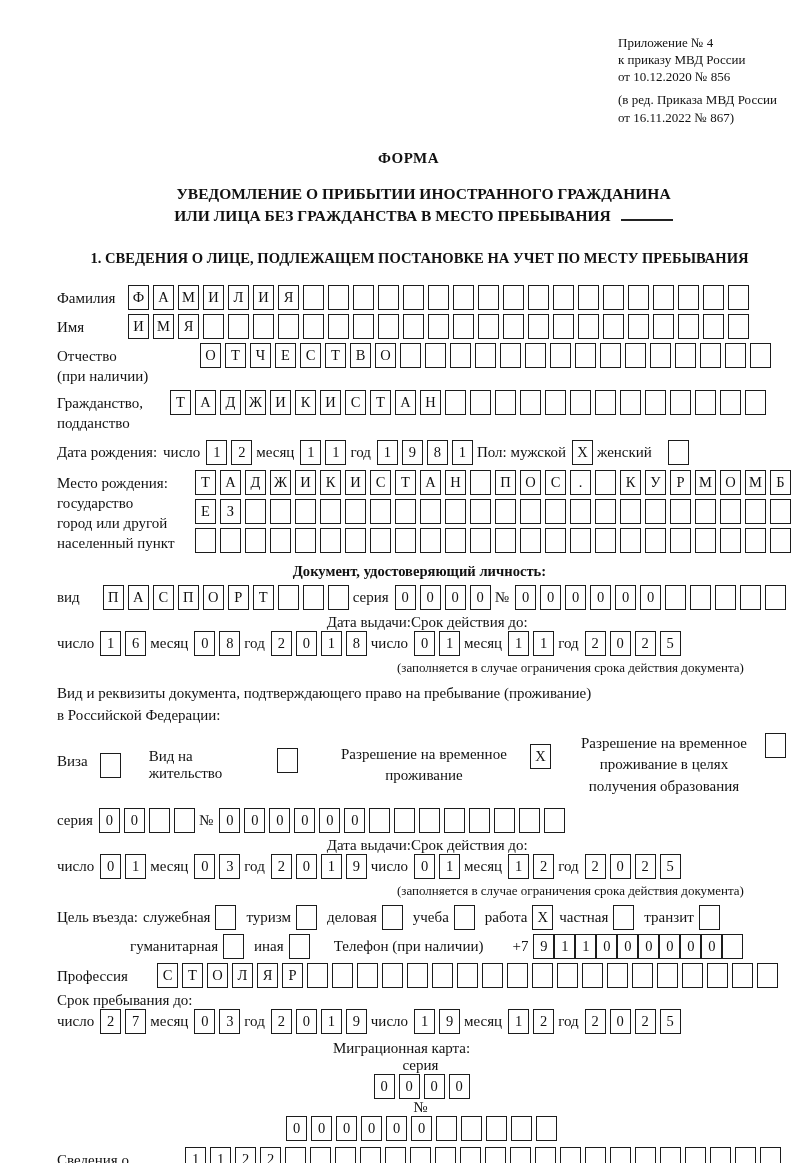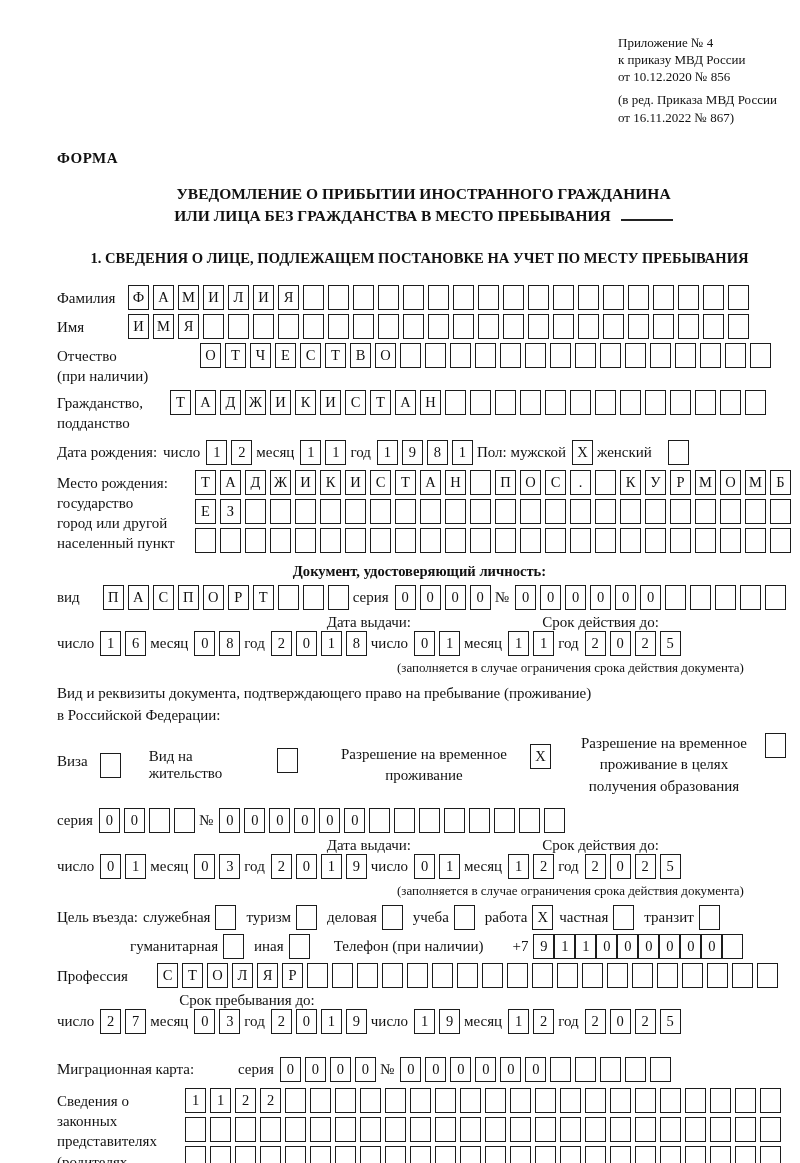--- a/index.html
+++ b/index.html
@@ -4,21 +4,21 @@
 <style>
   html,body{margin:0;padding:0;background:#888;}
   .page{
     width:800px;height:1163px;background:#ffffff;color:#111;
     font-family:"Liberation Serif","DejaVu Serif",serif;
     position:relative;overflow:hidden;box-sizing:border-box;
     padding:34px 10px 0 57px;
   }
   .annex{margin-left:561px;font-size:13px;line-height:1.32;}
   .annex .note{margin-top:6px;}
-  .forma{margin-top:24px;margin-right:30px;text-align:left;font-weight:bold;font-size:15px;letter-spacing:.5px;}
+  .forma{margin-top:24px;margin-right:30px;text-align:center;font-weight:bold;font-size:15px;letter-spacing:.5px;}
   .title{margin-top:16px;text-align:center;font-weight:bold;font-size:15.5px;line-height:1.45;}
   .title .uline{display:inline-block;width:52px;border-bottom:2px solid #222;height:14px;margin-left:10px;}
   .sec1{margin-top:22px;margin-left:-8px;text-align:center;font-weight:bold;font-size:14.6px;}
 
   .frm{margin-top:18px;font-size:15px;}
   .row{display:flex;align-items:flex-start;margin-bottom:4px;}
   .lblcol{flex:0 0 auto;line-height:1.35;padding-top:3px;}
   .cells{display:flex;flex:0 0 auto;}
   .cell{
     box-sizing:border-box;flex:0 0 auto;width:21px;height:25px;margin-right:4px;
@@ -28,21 +28,21 @@
   .w71{width:71px;} .w113{width:113px;} .w143{width:143px;} .w138{width:138px;}
   .w100{width:100px;} .w128{width:128px;} .w175{width:175px;}
   .stack .cells{margin-bottom:4px;}
   .dochdr{text-align:center;font-weight:bold;font-size:14.6px;margin:6px 0 5px -8px;}
   .inl{display:flex;align-items:center;}
   .inl .t{margin:0 6px 0 0;white-space:nowrap;}
   .gap6{margin-left:6px;} .gap10{margin-left:10px;} .gap16{margin-left:16px;}
   .gap24{margin-left:24px;} .gap30{margin-left:24px;} .gap65{margin-left:65px;} .gap73{margin-left:73px;}
   .dates-hdr{display:flex;font-size:15px;margin-top:2px;}
   .dates-hdr .dhl{width:355px;text-align:right;}
-  .dates-hdr .dhr{width:380px;text-align:center;}
+  .dates-hdr .dhr{width:380px;}
   .smallnote{font-size:13px;margin:1px 0 6px 340px;}
   .para{font-size:15px;line-height:1.5;margin-top:4px;}
   .resopts{display:flex;align-items:center;margin-top:6px;margin-bottom:10px;font-size:15px;}
   .opt{display:flex;align-items:flex-start;}
   .optlbl{text-align:center;line-height:1.45;}
   .opt .cell{margin-left:8px;}
   .purp{display:flex;align-items:center;font-size:15px;margin-bottom:4px;}
   .purp .t{margin-right:5px;white-space:nowrap;}
   .purp .cell{margin-right:0;}
   .hint{font-size:13.5px;text-align:center;margin-top:4px;}
@@ -629,21 +629,21 @@
         </span>
       <span class="t gap6">год</span>
       <span class="cells">
           <span class="cell">2</span>
           <span class="cell">0</span>
           <span class="cell">2</span>
           <span class="cell">5</span>
         </span>
     </div>
 
-    <div class="row inl" style="margin-top:23px;">
+    <div class="row inl" style="margin-top:6px;flex-direction:column;">
       <span class="t w175">Миграционная карта:</span>
       <span class="t gap30">серия</span>
       <span class="cells">
           <span class="cell">0</span>
           <span class="cell">0</span>
           <span class="cell">0</span>
           <span class="cell">0</span>
         </span>
       <span class="t gap6">№</span>
       <span class="cells">

